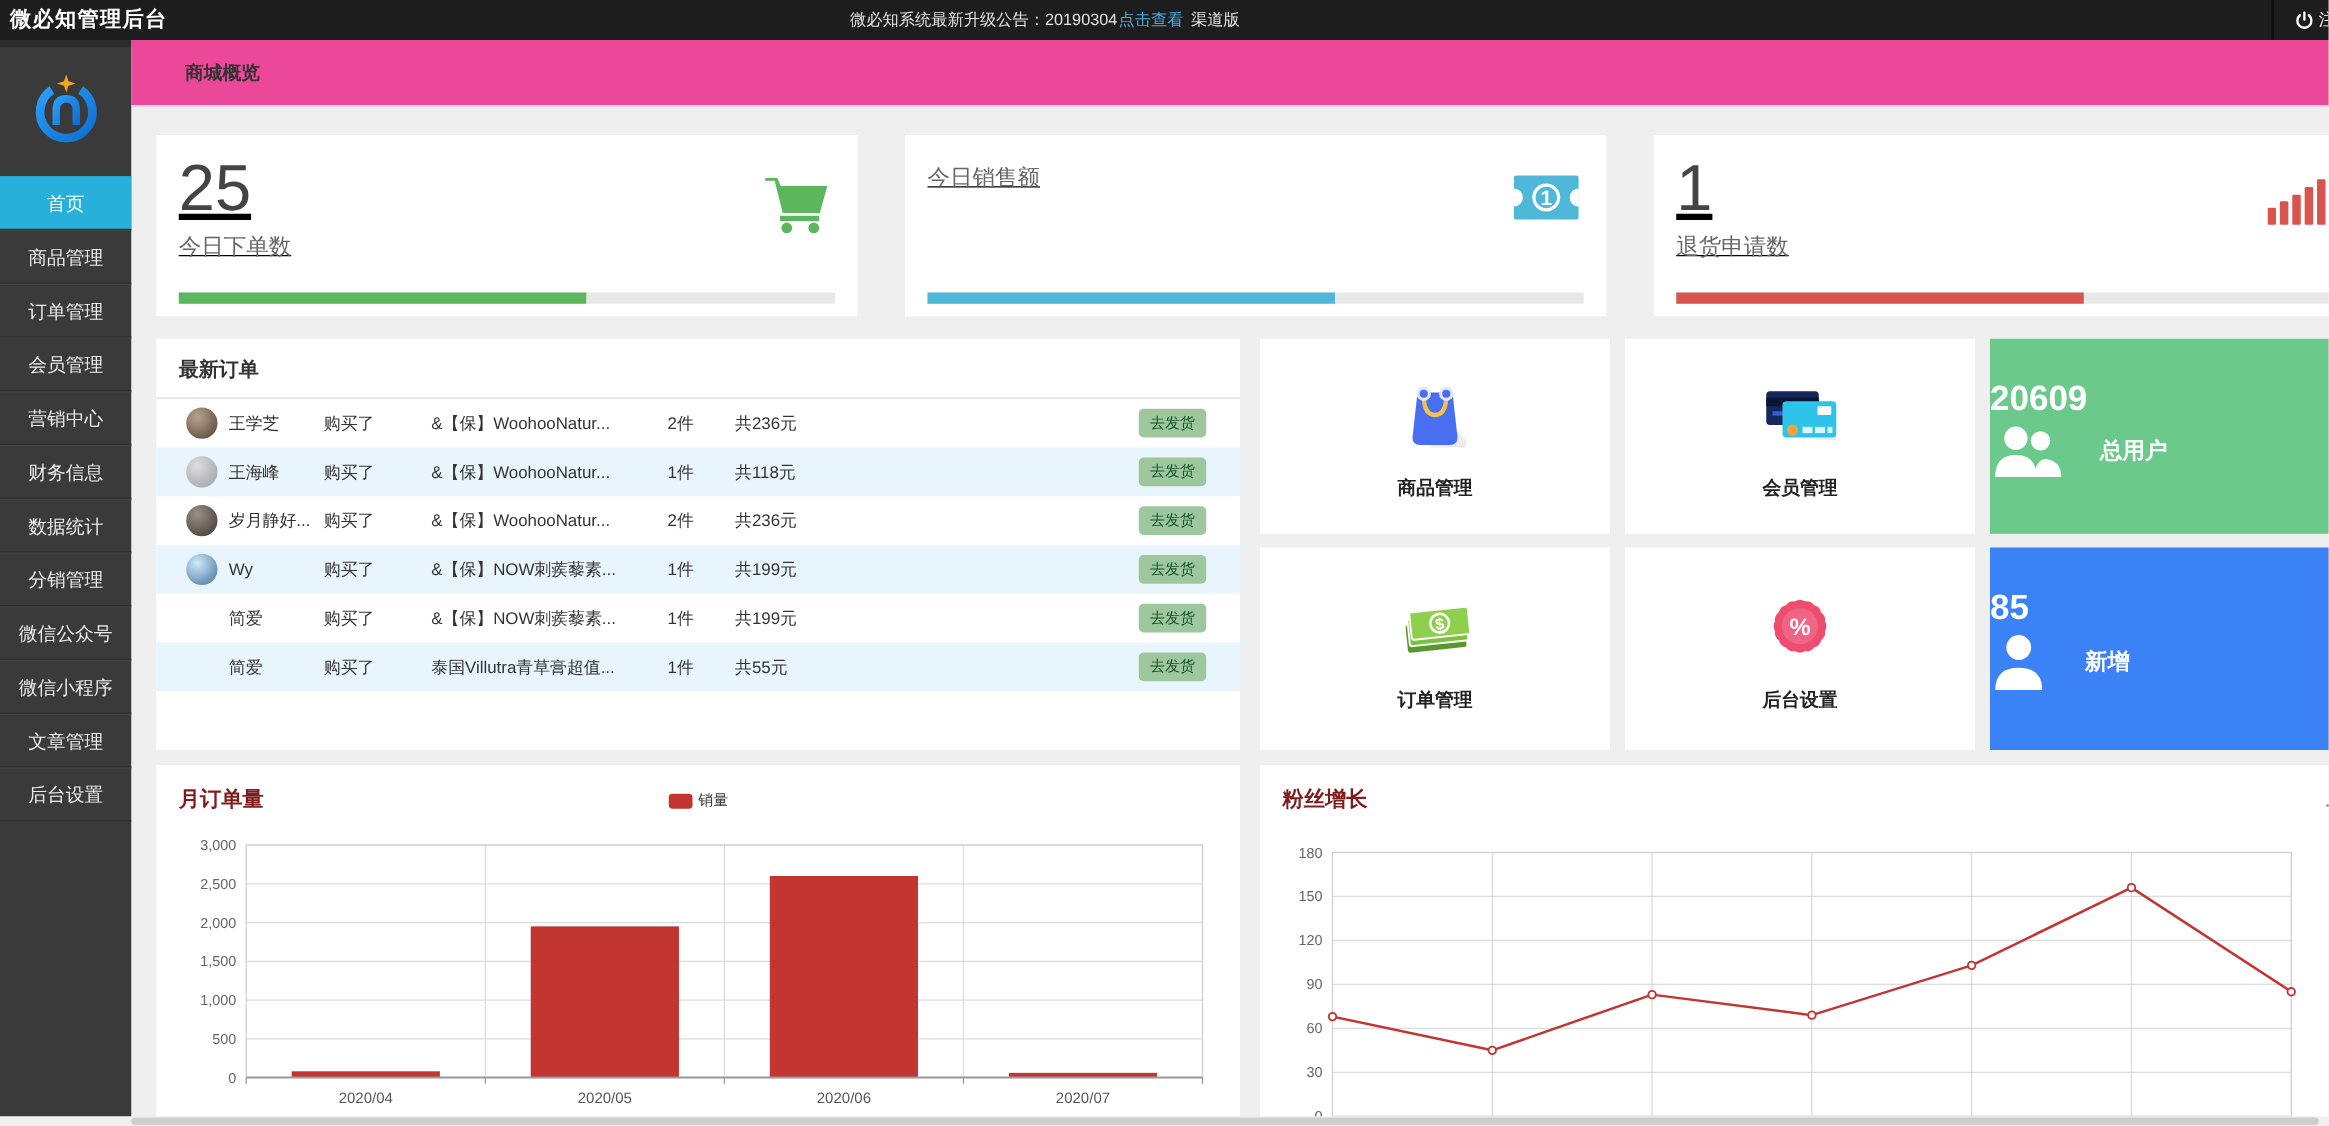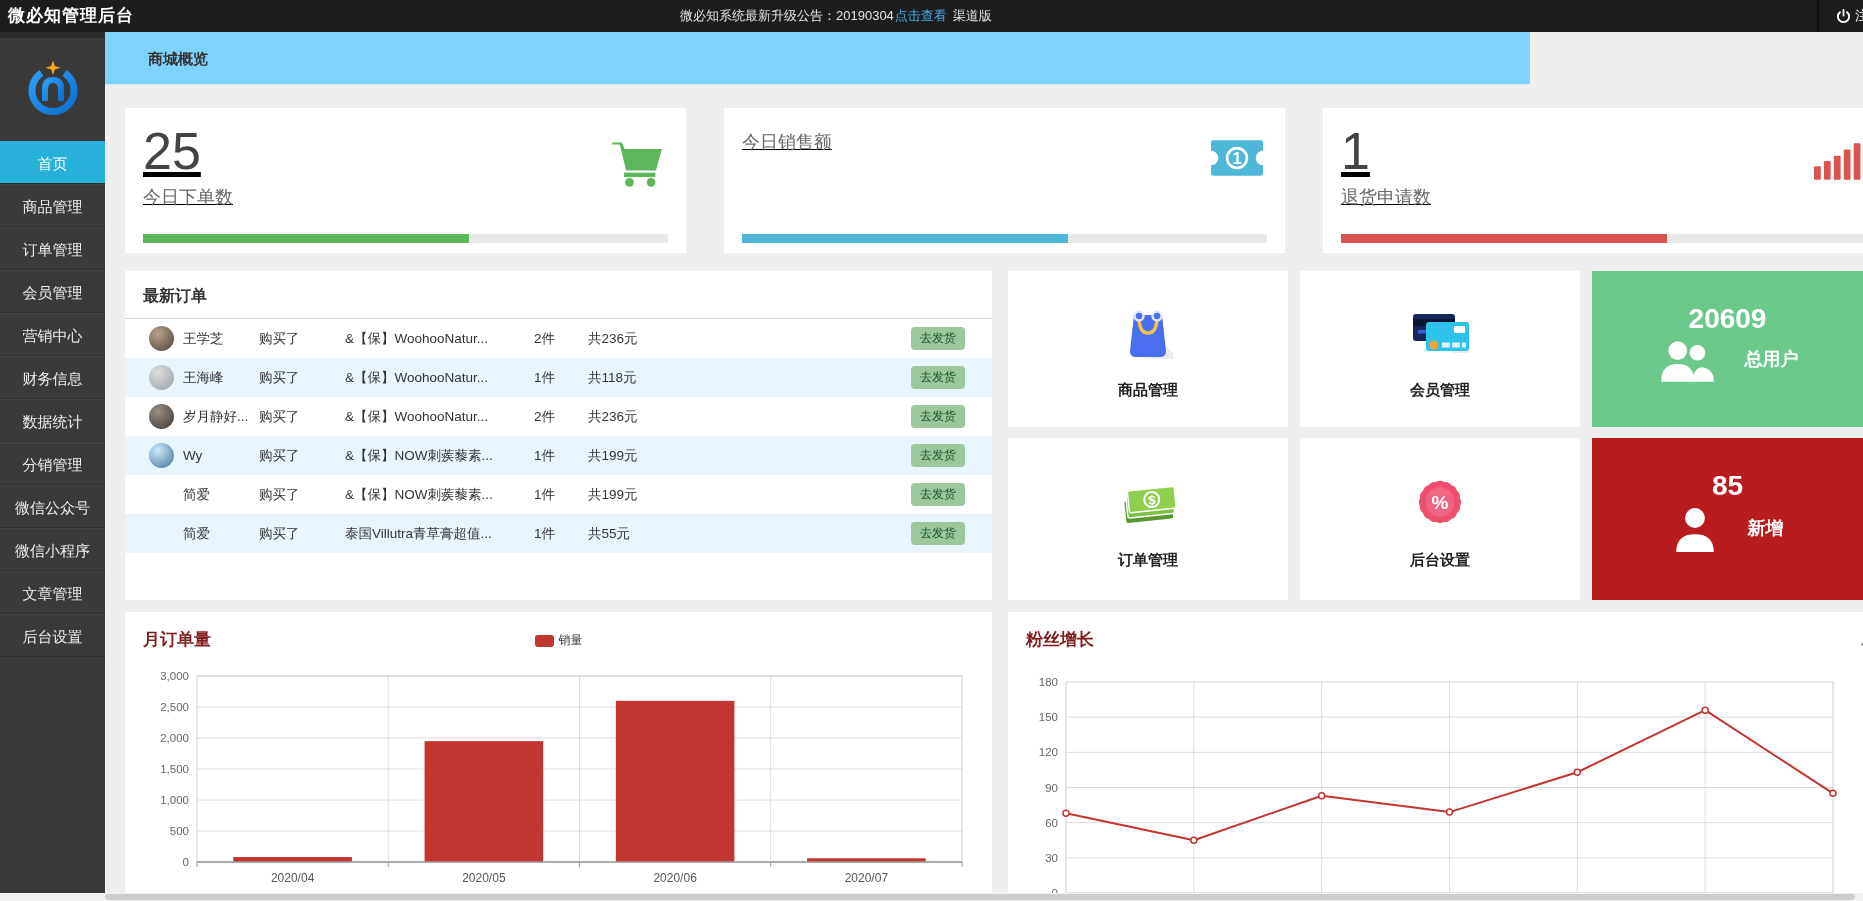--- a/index.html
+++ b/index.html
@@ -15,21 +15,21 @@
   .logout { position:absolute; right:0; top:0; width:46px; height:32px; border-left:2px solid #0e0e0e; display:flex; align-items:center; gap:4px; padding-left:17px; font-size:13px; color:#fff; overflow:hidden; white-space:nowrap; cursor:pointer; }
   .logout .icon { display:inline-flex; flex:none; }
 
   
   .sidebar { position:absolute; left:0; top:32px; width:105px; height:869px; background:var(--sidebar-bg,#3a3a3a); }
   .logo-area { height:109px; display:flex; align-items:center; justify-content:center; border-top:6px solid #2c2c2c; }
   .menu-item { height:43px; line-height:43px; text-align:center; font-size:15px; color:#ececec; border-bottom:1px solid #2f2f2f; border-top:1px solid #424242; cursor:pointer; }
   .menu-item.active { background:var(--sidebar-active,#27b0d9); color:#fff; border-top-color:var(--sidebar-active,#27b0d9); }
 
   
-  .content-header { position:absolute; left:105px; top:32px; width:1425px; height:53px; background:#7dd3fc; border-bottom:1px solid #e6e6e6; }
+  .content-header { position:absolute; left:105px; top:32px; width:1758px; height:53px; background:#ec4899; border-bottom:1px solid #e6e6e6; }
   .page-title { position:absolute; left:43px; top:0; line-height:53px; font-size:15px; font-weight:bold; color:#333; cursor:pointer; }
 
   
   .cards-row { position:absolute; left:125px; top:108px; display:flex; gap:38px;text-decoration:underline; }
   .stat-card { position:relative; width:561px; height:145px; background:#fff; padding:16px 18px; }
   .card-value { font-size:52px; color:#444; line-height:1.05; }
   .card-label { font-size:18px; color:#666; margin-top:6px; }
   .card-icon { position:absolute; right:22px; top:32px; }
   .progress-track { position:absolute; left:18px; right:18px; bottom:10px; height:9px; background:#e9e9e9; }
   .progress-fill { height:100%; }
@@ -52,21 +52,21 @@
   .col-qty { width:54px; margin-left:1px; }
   .col-total { width:108px; }
   .ship-badge { margin-left:auto; background:var(--badge-green,#9fc79d); color:#14532d; font-size:12px; padding:3px 9px; border-radius:4px; cursor:pointer; }
 
   
   .tiles-row { position:absolute; left:1008px; width:855px; display:flex; gap:12px; }
   .tiles-row.r1 { top:271px; height:156px; }
   .tiles-row.r2 { top:438px; height:162px; }
   .quick-tile { width:280px; height:100%; background:#fff; display:flex; flex-direction:column; align-items:center; justify-content:center; gap:12px; cursor:pointer; }
   .tile-label { font-size:15px; font-weight:bold; color:#222; }
-  .summary-block { flex:1; height:100%; color:#fff; display:flex; flex-direction:column; align-items:center; }
+  .summary-block { flex:1; height:100%; color:#fff; display:flex; flex-direction:column; }
   .block-value { font-size:28px; font-weight:bold; margin-top:32px; }
   .block-row { display:flex; align-items:flex-end; gap:30px; margin-top:4px; }
   .block-label { font-size:18px; font-weight:bold; margin-bottom:18px; }
 
   
   .chart-panel { position:absolute; top:612px; background:#fff; height:295px; }
   .chart-panel.left  { left:125px;  width:867px; }
   .chart-panel.right { left:1008px; width:855px; }
   .chart-title { position:absolute; left:18px; top:16px; font-size:17px; font-weight:bold; color:#7f1d1d; }
   .legend { position:absolute; left:50%; transform:translateX(-50%); top:20px; display:flex; align-items:center; gap:5px; font-size:12px; color:#333; cursor:pointer; }
@@ -296,21 +296,21 @@
               <rect x="16" y="16" width="34" height="34" rx="7"></rect>
               <rect x="16" y="16" width="34" height="34" rx="7" transform="rotate(45 33 33)"></rect>
               <rect x="16" y="16" width="34" height="34" rx="7" transform="rotate(22.5 33 33)"></rect>
               <rect x="16" y="16" width="34" height="34" rx="7" transform="rotate(67.5 33 33)"></rect>
             </g>
             <circle cx="33" cy="33" r="14.5" fill="#f06583"></circle>
             <text x="33" y="40" text-anchor="middle" font-size="19" font-weight="bold" fill="#fff" font-family="Liberation Sans, sans-serif">%</text>
           </svg></span>
         <div class="tile-label">后台设置</div>
       </div>
-      <div class="summary-block" style="background: #b91c1c;">
+      <div class="summary-block" style="background: #3b82f6;">
         <div class="block-value">85</div>
         <div class="block-row">
           <span><svg width="46" height="48" viewBox="0 0 44 46" fill="#fff">
               <circle cx="22" cy="11.5" r="9.5"></circle>
               <path d="M4 44 q0-17 18-17 q18 0 18 17 z"></path>
             </svg></span>
           <div class="block-label">新增</div>
         </div>
       </div>
     </div>

